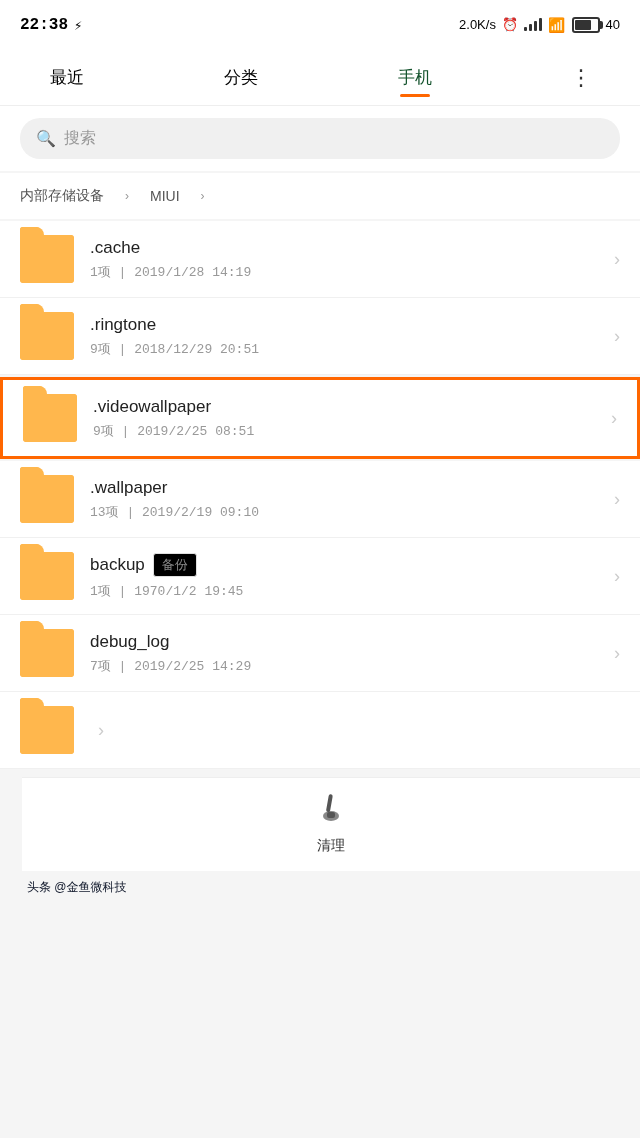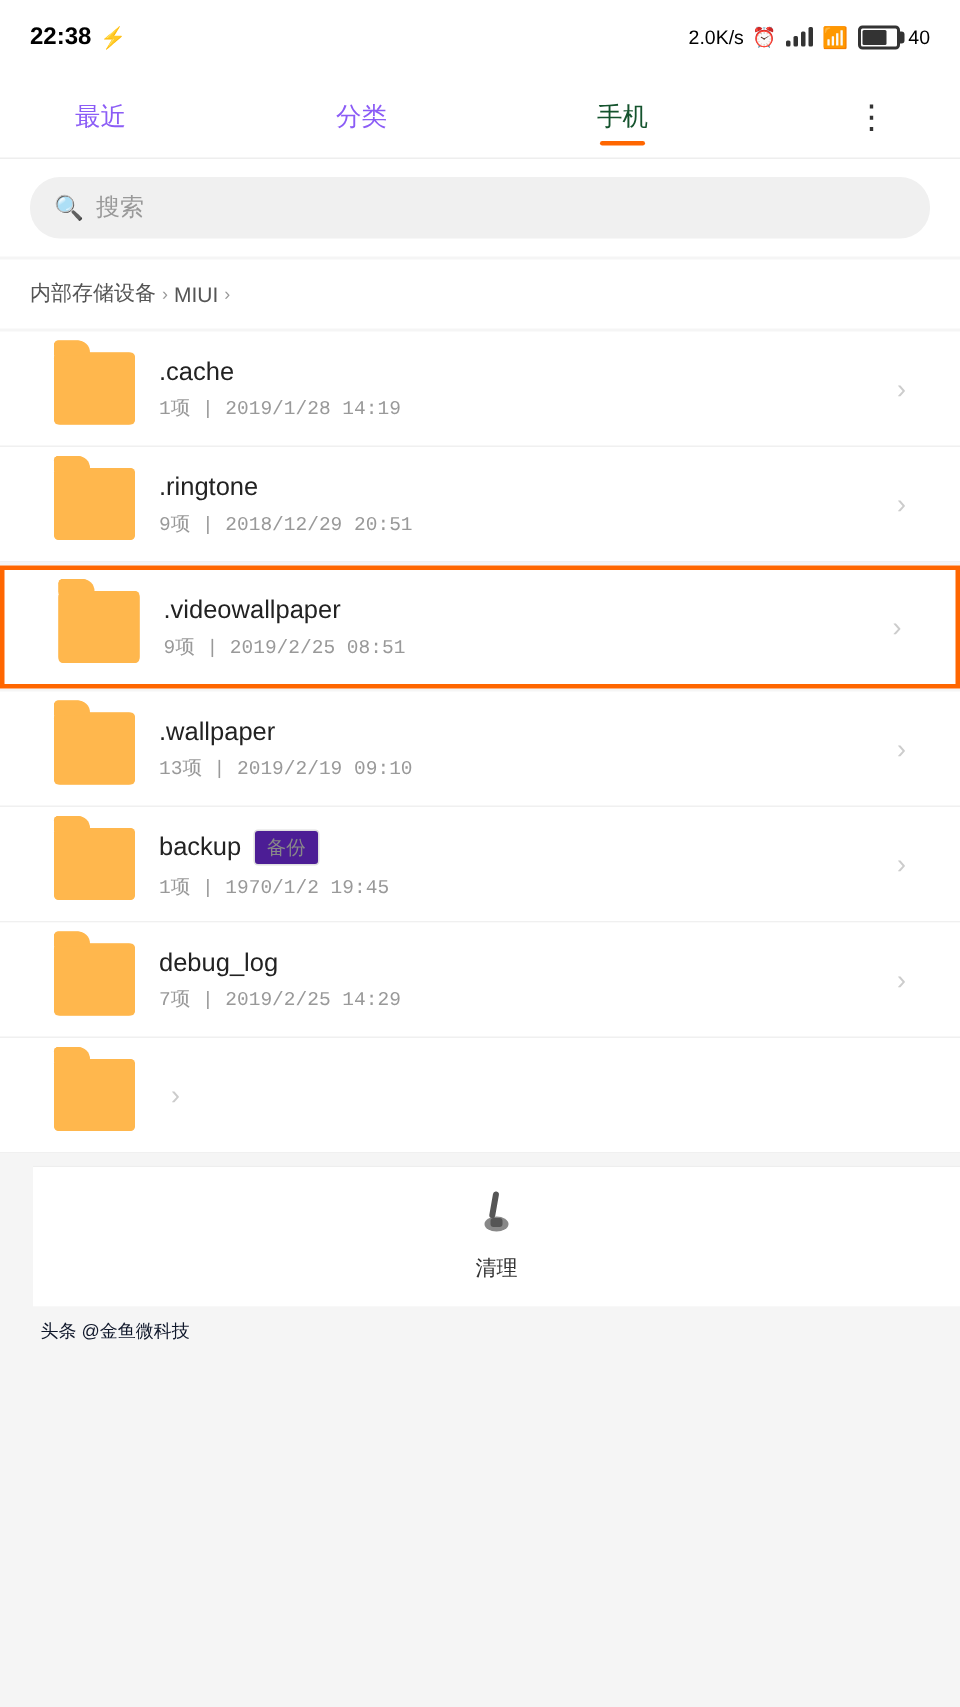--- a/index.html
+++ b/index.html
@@ -19,20 +19,21 @@
       align-items: center;
       padding: 0 20px;
       height: 50px;
     }
     .status-left {
       display: flex;
       align-items: center;
       gap: 6px;
       font-size: 16px;
       font-weight: 600;
+      font-family: Liberation Mono, monospace;
     }
     .status-right {
       display: flex;
       align-items: flex-start;
       gap: 6px;
       font-size: 13px;
     }
     .battery-icon {
       width: 28px;
       height: 16px;
@@ -66,21 +67,21 @@
       background: #fff;
       display: flex;
       align-items: center;
       justify-content: space-between;
       padding: 0 40px;
       height: 56px;
       border-bottom: 1px solid #eee;
     }
     .tab-item {
       font-size: 17px;
-      color: #8b5cf6;
+      color: #000000;
       padding: 8px 10px;
       cursor: pointer;
       position: relative;
     }
     .tab-item.active {
       color: #14532d;
     }
     .tab-item.active::after {
       content: '';
       position: absolute;
@@ -121,42 +122,42 @@
       color: #999;
       font-size: 16px;
     }
 
     
     .breadcrumb-bar {
       background: #fff;
       padding: 14px 20px;
       display: flex;
       align-items: center;
-      gap: 4px;
+      gap: 21px;
       font-size: 14px;
       color: #333;
       margin-bottom: 2px;
     }
     .breadcrumb-item {
       color: #555;
     }
     .breadcrumb-sep {
       color: #999;
       font-size: 12px;
     }
 
     
     .file-list {
       background: transparent;
     }
     .file-item {
       background: #fff;
       display: flex;
       align-items: center;
-      padding: 14px 36px;
+      padding: 14px 20px;
       border-bottom: 1px solid #f0f0f0;
       cursor: pointer;
       position: relative;
     }
     .file-item.highlighted {
       border: 3px solid #FF6600;
       margin: 2px 0;
     }
     .folder-icon {
       width: 54px;
@@ -200,21 +201,21 @@
     }
     .file-name {
       font-size: 17px;
       color: #222;
       margin-bottom: 5px;
       display: flex;
       align-items: center;
       gap: 8px;
     }
     .file-name-badge {
-      background: #4c1d95;
+      background: #000000;
       color: #888;
       font-size: 13px;
       padding: 2px 8px;
       border-radius: 3px;
       border: 1px solid #e0e0e0;
     }
     .file-meta {
       font-size: 13px;
       color: #999;
       font-family: Liberation Mono, monospace;

